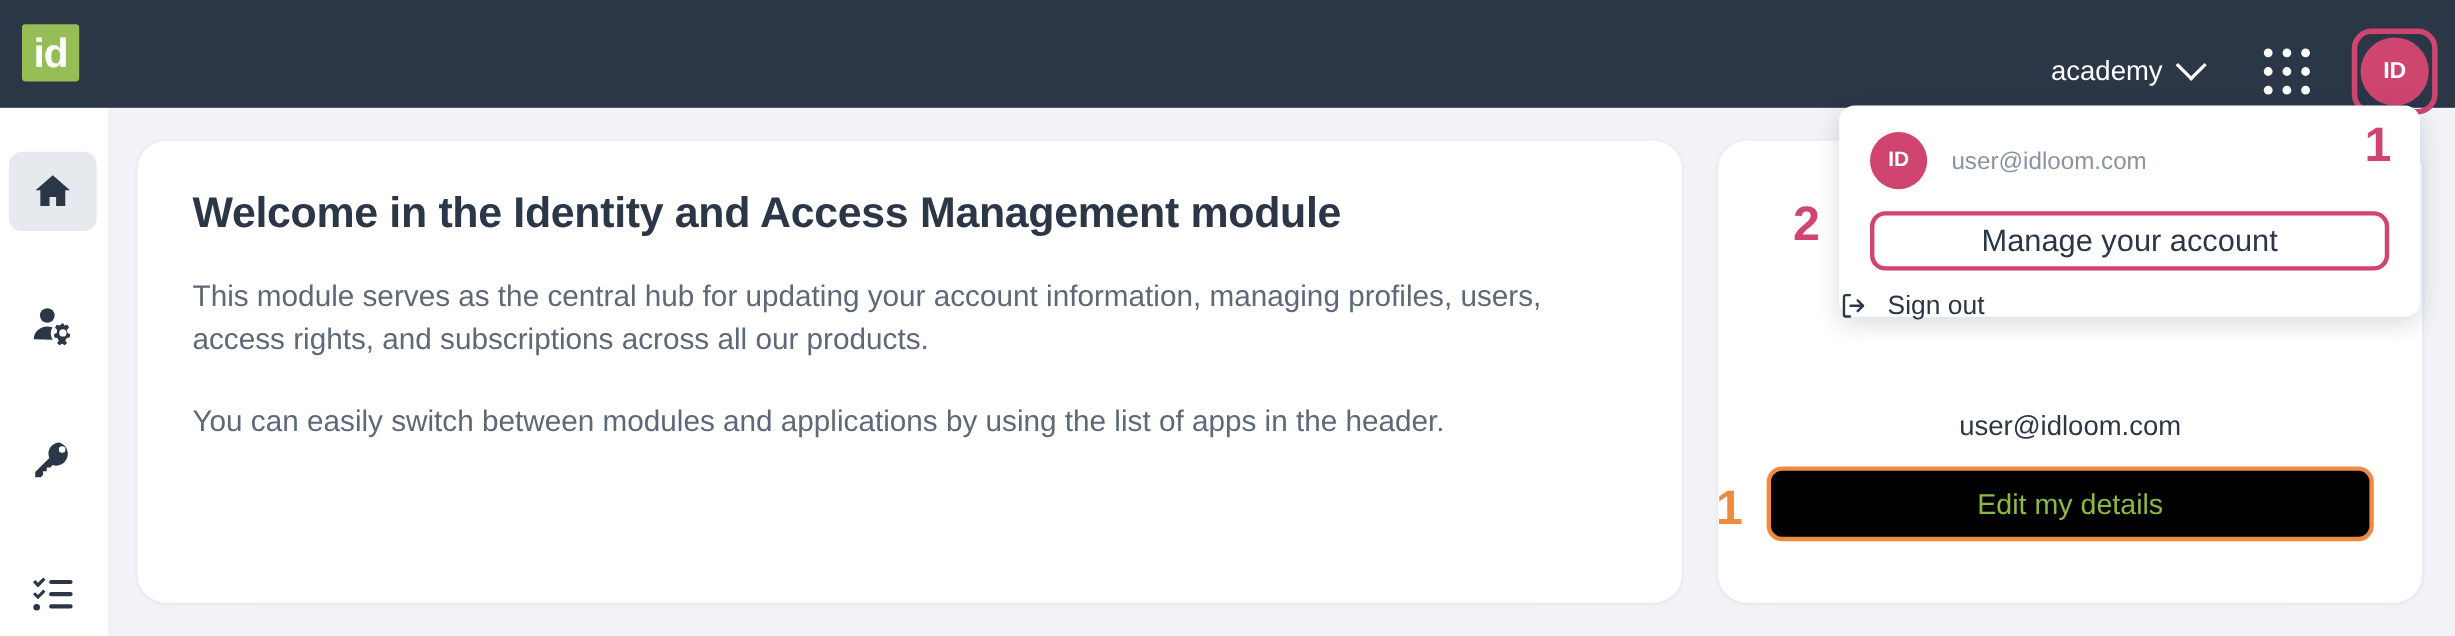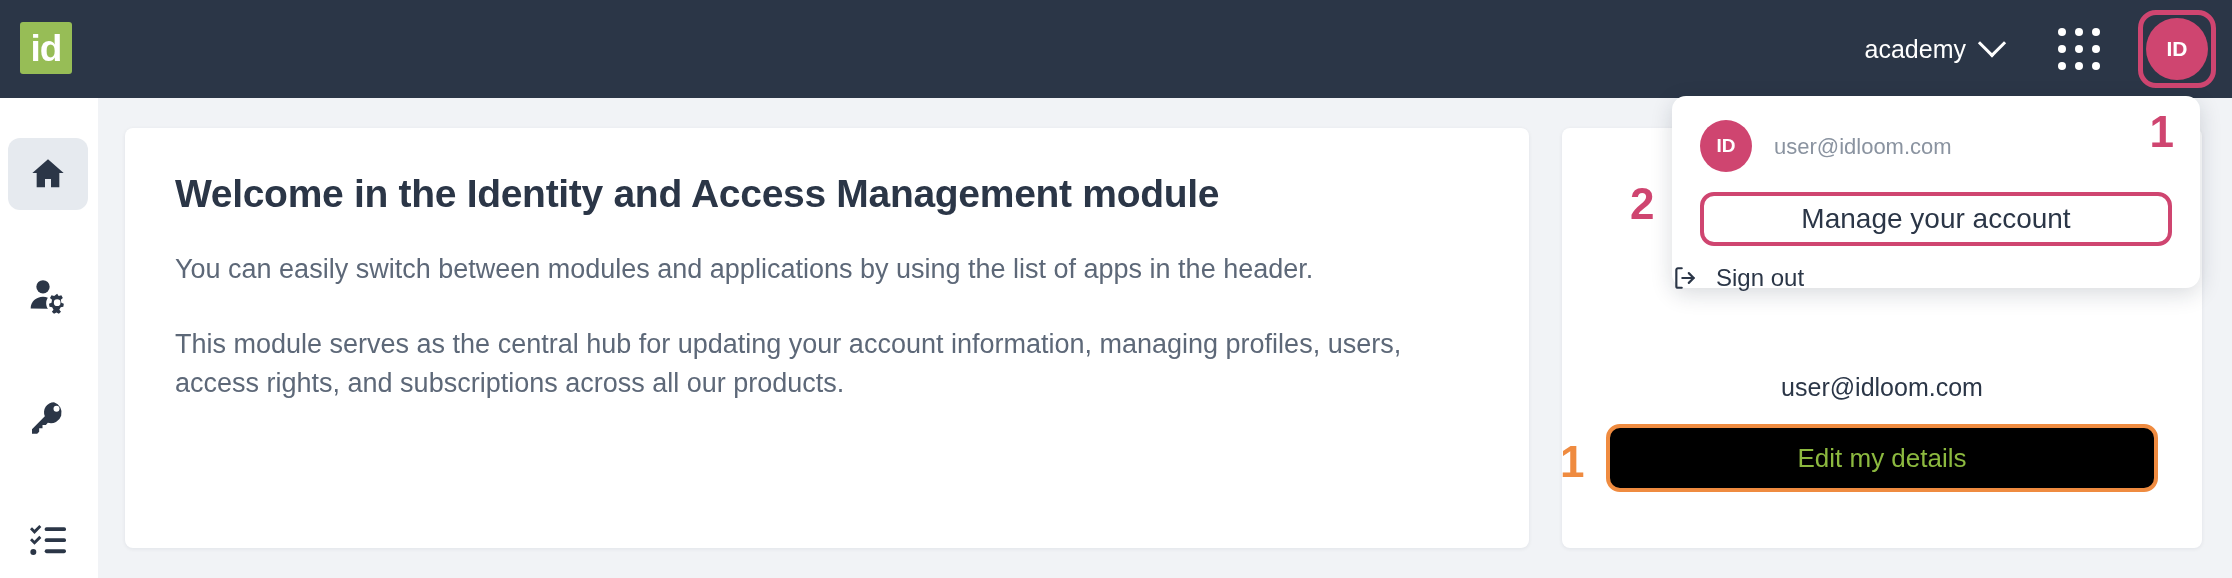--- a/index.html
+++ b/index.html
@@ -30,21 +30,21 @@
     align-items: center;
     justify-content: center;
     color: #ffffff;
     font-size: 37px;
     font-weight: 700;
     letter-spacing: -1px;
     line-height: 1;
   }
   .header-right {
     position: absolute;
-    right: 0; top: 0;
+    right: 0; top: 16px;
     height: 98px;
     display: flex;
     align-items: center;
   }
   .org-switch {
     display: flex;
     align-items: center;
     gap: 16px;
     color: #ffffff;
     font-size: 25px;
@@ -117,21 +117,21 @@
   
   .main {
     position: absolute;
     top: 98px; left: 98px;
     width: 2134px; height: 480px;
     background: #f1f3f6;
   }
   .card {
     position: absolute;
     background: #ffffff;
-    border-radius: 8px;
+    border-radius: 26px;
     box-shadow: 0 1px 4px rgba(20,30,50,0.07);
   }
   .card-left {
     left: 27px; top: 30px;
     width: 1404px; height: 420px;
     padding: 44px 50px;
   }
   .card-right {
     left: 1464px; top: 30px;
     width: 640px; height: 420px;
@@ -327,22 +327,22 @@
       <rect x="10" y="10.9" width="12.8" height="2.3" rx="1.1"></rect>
       <rect x="10" y="17.6" width="12.8" height="2.3" rx="1.1"></rect>
     </svg>
   </div>
 </div>
 
 <div class="main">
 
   <div class="card card-left">
     <div class="welcome-title">Welcome in the Identity and Access Management module</div>
+    <div class="para">This module serves as the central hub for updating your account information, managing profiles, users, access rights, and subscriptions across all our products.</div>
     <div class="para">You can easily switch between modules and applications by using the list of apps in the header.</div>
-    <div class="para">This module serves as the central hub for updating your account information, managing profiles, users, access rights, and subscriptions across all our products.</div>
   </div>
 
   <div class="card card-right">
     <div class="rc-email">user@idloom.com</div>
     <div class="anno anno-orange" style="left:-2px; top:312px;">1</div>
     <button class="edit-btn">Edit my details</button>
   </div>
 
 </div>
 

